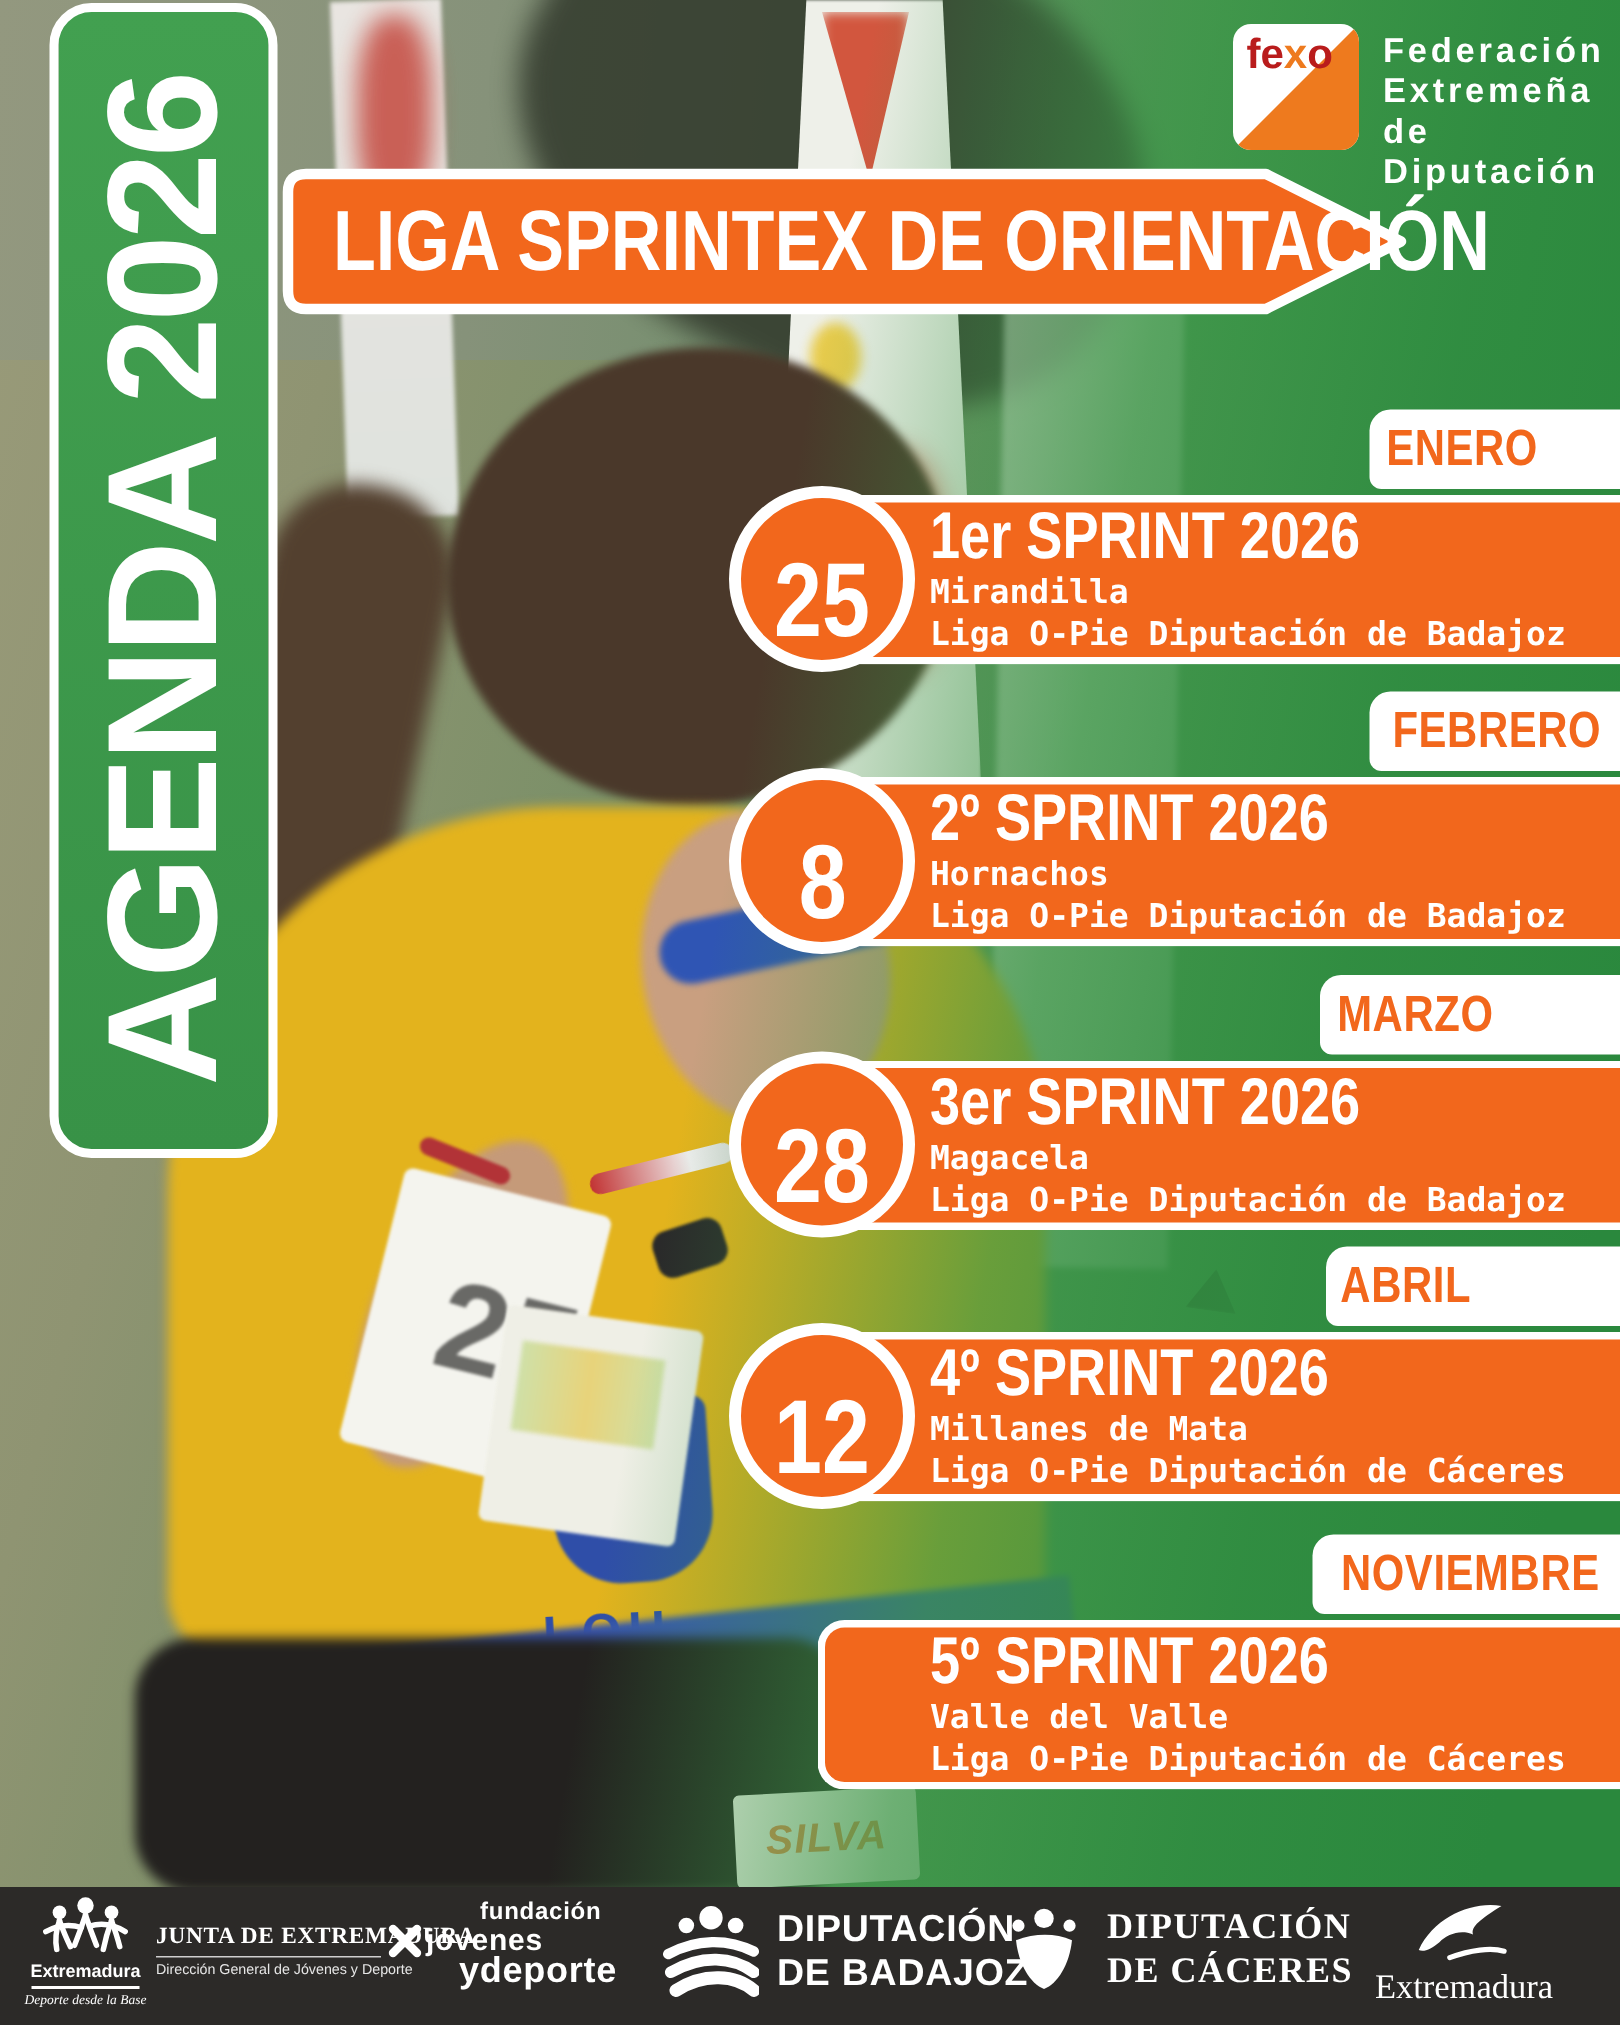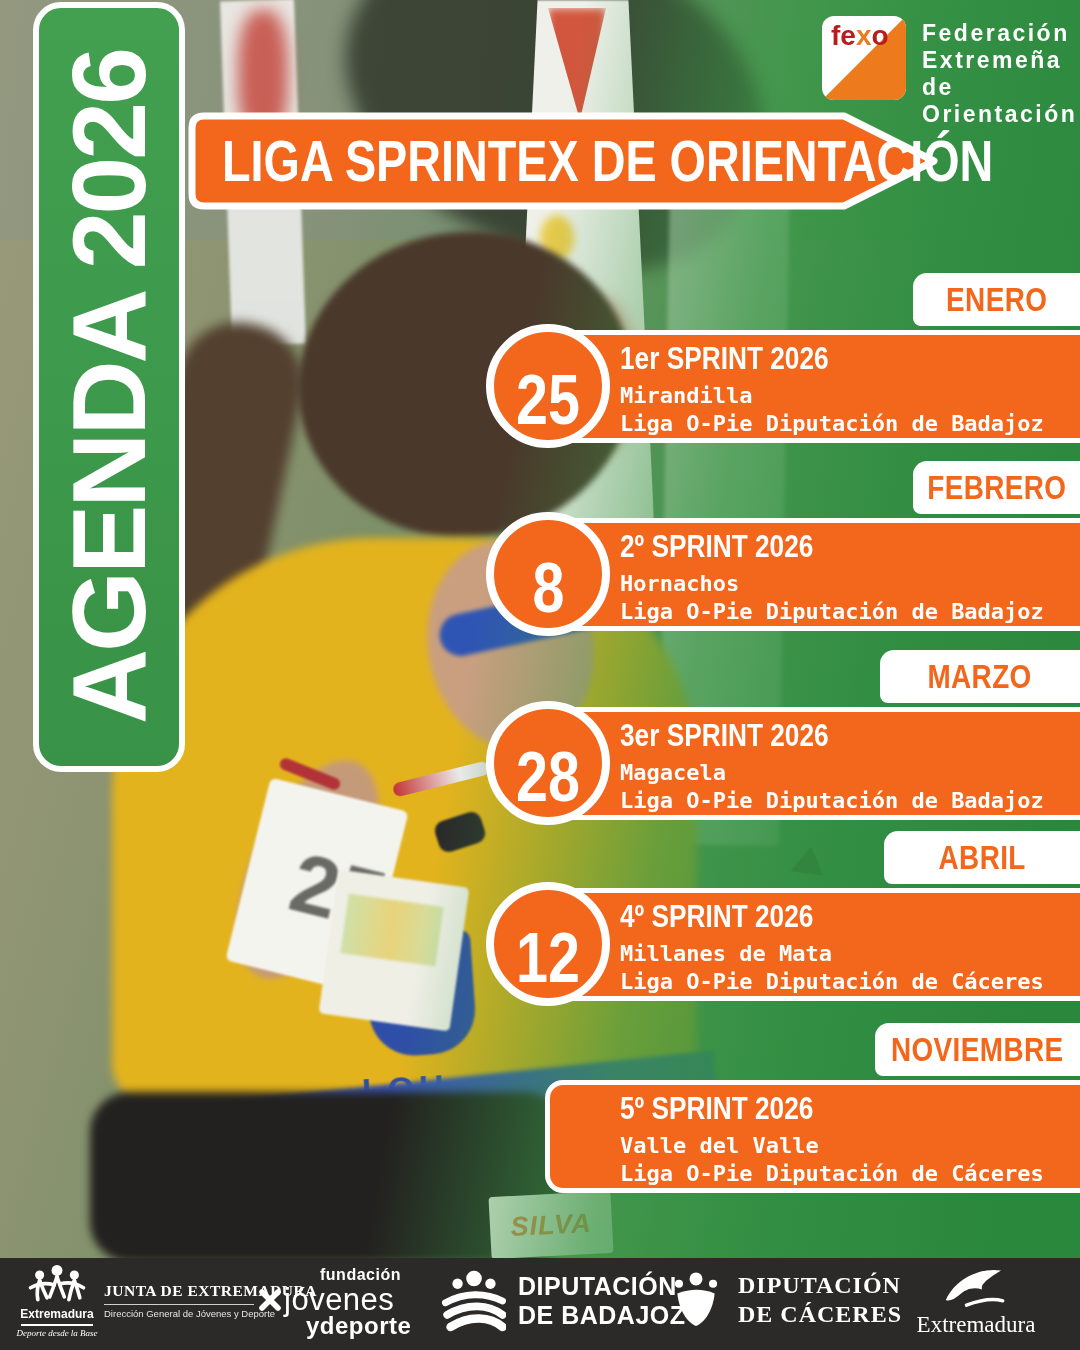--- a/index.html
+++ b/index.html
@@ -90,48 +90,48 @@
   .fexo-x{color:var(--fexo_orange)}
   .fed-name{left:922px;top:20px;z-index:4;color:#fff;font-size:23px;font-weight:700;
     letter-spacing:2.5px;line-height:27px}
 
   .arrow-banner{left:188px;top:112px;z-index:4}
   .arrow-text{left:222px;top:112px;height:98px;z-index:5;display:flex;align-items:center;
     color:#fff;font-size:57px;font-weight:900}
 
   .event{left:0;top:0;width:1080px;height:200px;z-index:4;position:absolute}
   .month-chip{position:absolute;right:0;top:0;height:53px;background:#fff;
-    border-radius:14px 0 0 8px;display:flex;align-items:center;justify-content:center}
+    border-radius:14px 0 0 8px;display:flex;align-items:center;}
   .month-chip span{color:var(--orange);font-size:34px;font-weight:900;letter-spacing:.5px}
   .event-bar{position:absolute;left:545px;right:0;top:57px;height:113px;
     background:var(--orange);border:5px solid #fff;border-right:none;
     border-radius:18px 0 0 18px;padding:7px 10px 6px 70px;
     display:flex;flex-direction:column;justify-content:center;color:#fff}
-  .event-title{font-size:32px;font-weight:900;line-height:44px;margin-bottom:2px}
+  .event-title{font-size:44px;font-weight:900;line-height:44px;margin-bottom:2px}
   .event-loc,.event-league{font-family:"DejaVu Sans Mono",monospace;font-weight:700;
     font-size:22px;line-height:28px;letter-spacing:0}
   .day-circle{position:absolute;left:486px;top:51px;width:124px;height:124px;border-radius:50%;
     background:var(--orange);border:8px solid #fff;display:flex;align-items:flex-end;justify-content:center}
   .day-circle span{color:#fff;font-size:70px;font-weight:900}
 
   
   .footer{left:0;top:1258px;width:1080px;height:92px;background:var(--footer_bg);z-index:6;color:#fff}
   .ft-junta-figs{left:18px;top:6px;width:78px;display:flex;flex-direction:column;align-items:center}
   .ft-junta-brand{font-size:12px;font-weight:700;margin-top:1px}
   .ft-junta-line{width:72px;height:2px;background:#fff;margin:3px 0 2px}
   .ft-junta-tag{font-family:"Liberation Serif",serif;font-style:italic;font-size:9px;white-space:nowrap}
   .ft-junta-txt{left:104px;top:24px;width:170px}
   .ft-junta-title{font-family:"Liberation Serif",serif;font-weight:700;font-size:15.5px;
     letter-spacing:.5px;white-space:nowrap}
   .ft-junta-rule{width:150px;height:1px;background:#cfcfcf;margin:4px 0 3px}
   .ft-junta-sub{font-size:9.5px;color:#e6e6e6;white-space:nowrap}
   .ft-fjd{left:258px;top:8px;width:180px}
   .ft-fjd-top{font-size:16px;font-weight:700;padding-left:62px;letter-spacing:.5px}
   .ft-fjd-mid{display:flex;align-items:center;gap:2px;margin-top:-2px}
-  .ft-fjd-mid span{font-size:31px;font-weight:400;letter-spacing:.5px}
+  .ft-fjd-mid span{font-size:20px;font-weight:700;letter-spacing:.5px}
   .ft-fjd-bot{font-size:24px;font-weight:700;padding-left:48px;margin-top:-6px;letter-spacing:.5px}
   .ft-badajoz{left:442px;top:10px;display:flex;align-items:center;gap:12px}
   .ft-badajoz-txt div{font-size:25px;font-weight:800;letter-spacing:.5px;line-height:29px}
   .ft-caceres{left:666px;top:8px;display:flex;align-items:center;gap:12px}
   .ft-caceres-txt div{font-family:"Liberation Serif",serif;font-size:24px;font-weight:700;
     letter-spacing:1px;line-height:29px}
   .ft-extrem{left:898px;top:4px;width:156px;display:flex;flex-direction:column;align-items:center}
   .ft-extrem-label{font-family:"Liberation Serif",serif;font-size:23px;margin-top:0px}
 </style>
 </head>
@@ -179,21 +179,21 @@
     <span class="side-banner-text">AGENDA 2026</span>
   </div>
 
   <div class="abs fexo">
     <div class="fexo-tri"></div>
     <div class="fexo-text"><span class="fexo-fe">fe</span><span class="fexo-x">x</span><span class="fexo-o">o</span></div>
   </div>
   <div class="abs fed-name">
     <div>Federación</div>
     <div>Extremeña</div>
-    <div>de Orientación</div>
+    <div>de Diputación</div>
   </div>
 
   <div class="abs arrow-banner">
     <svg width="752" height="98" viewBox="0 0 752 98">
       <path d="M16,4 H656 L746,49 L656,94 H16 Q4,94 4,82 V16 Q4,4 16,4 Z" fill="var(--orange)" stroke="#fff" stroke-width="7" stroke-linejoin="round"></path>
     </svg>
   </div>
   <div class="abs arrow-text">
     <span class="cond">LIGA SPRINTEX DE ORIENTACIÓN</span>
   </div>

